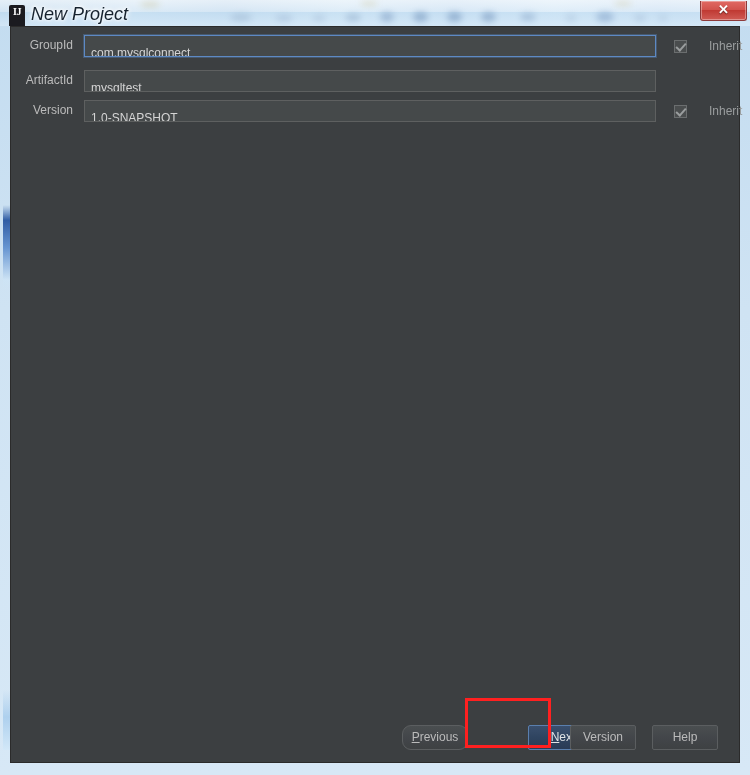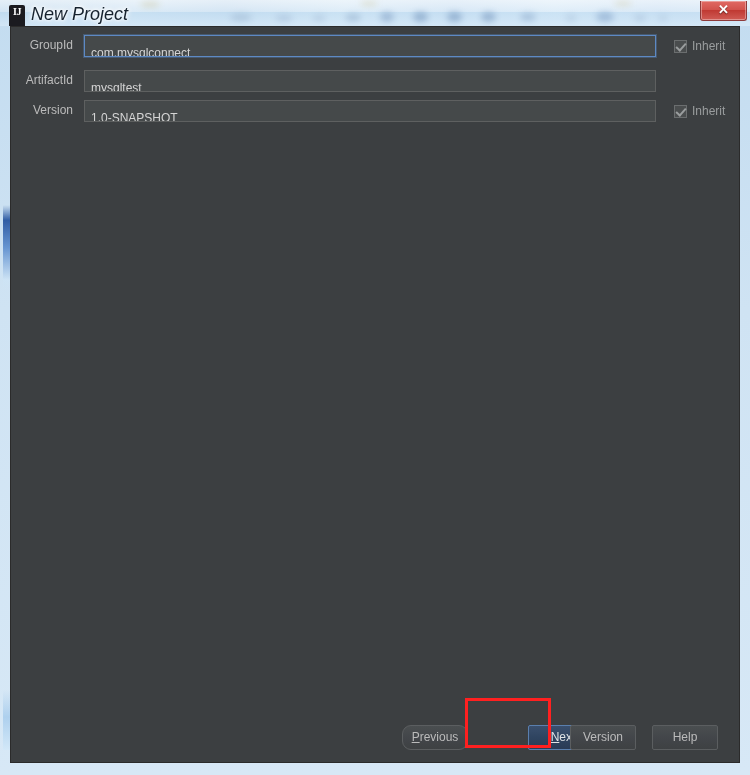--- a/index.html
+++ b/index.html
@@ -176,20 +176,21 @@
   }
 
   
   .inherit-box {
     position: absolute;
     left: 663px;
     top: 0;
     height: 22px;
     display: flex;
     align-items: center;
+    gap: 17px;
   }
   .cb {
     width: 13px;
     height: 13px;
     box-sizing: border-box;
     border: 1px solid #6b6e6f;
     background: #4a4d4e;
     position: relative;
     margin-right: 5px;
   }

